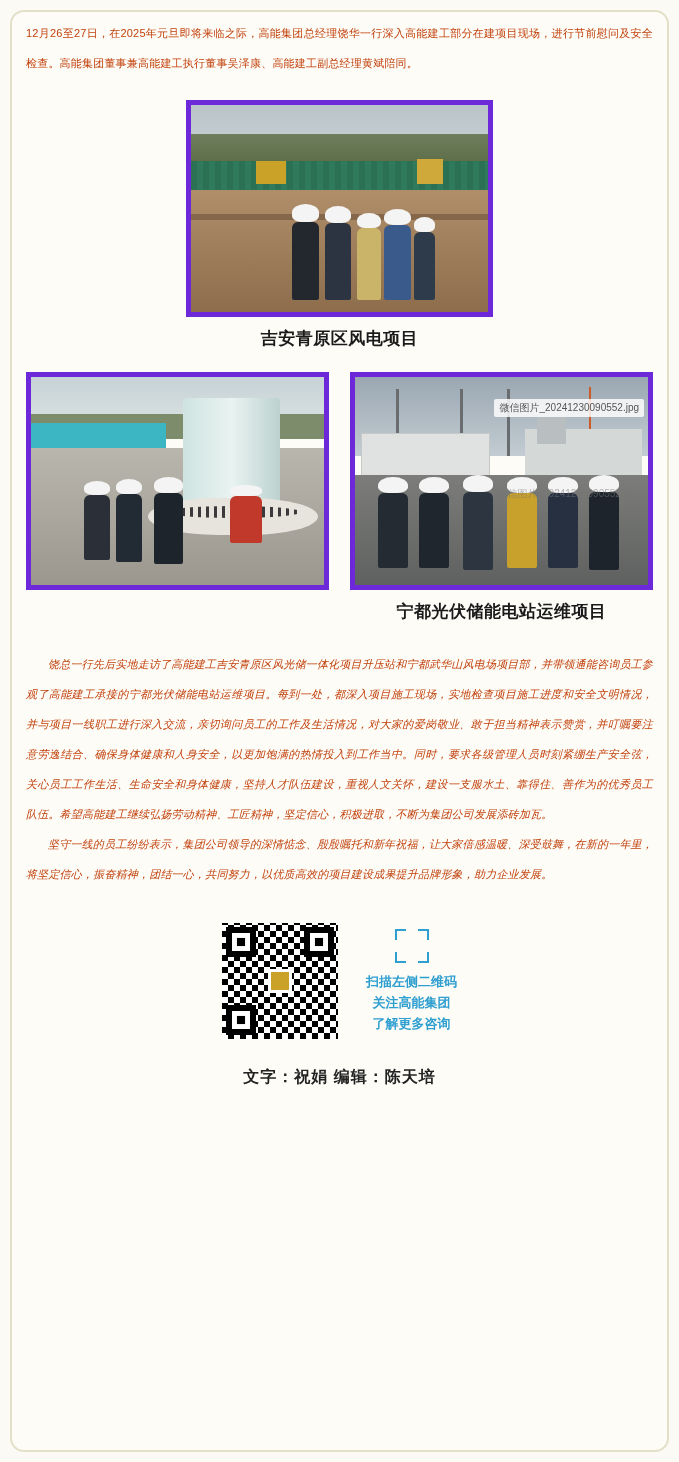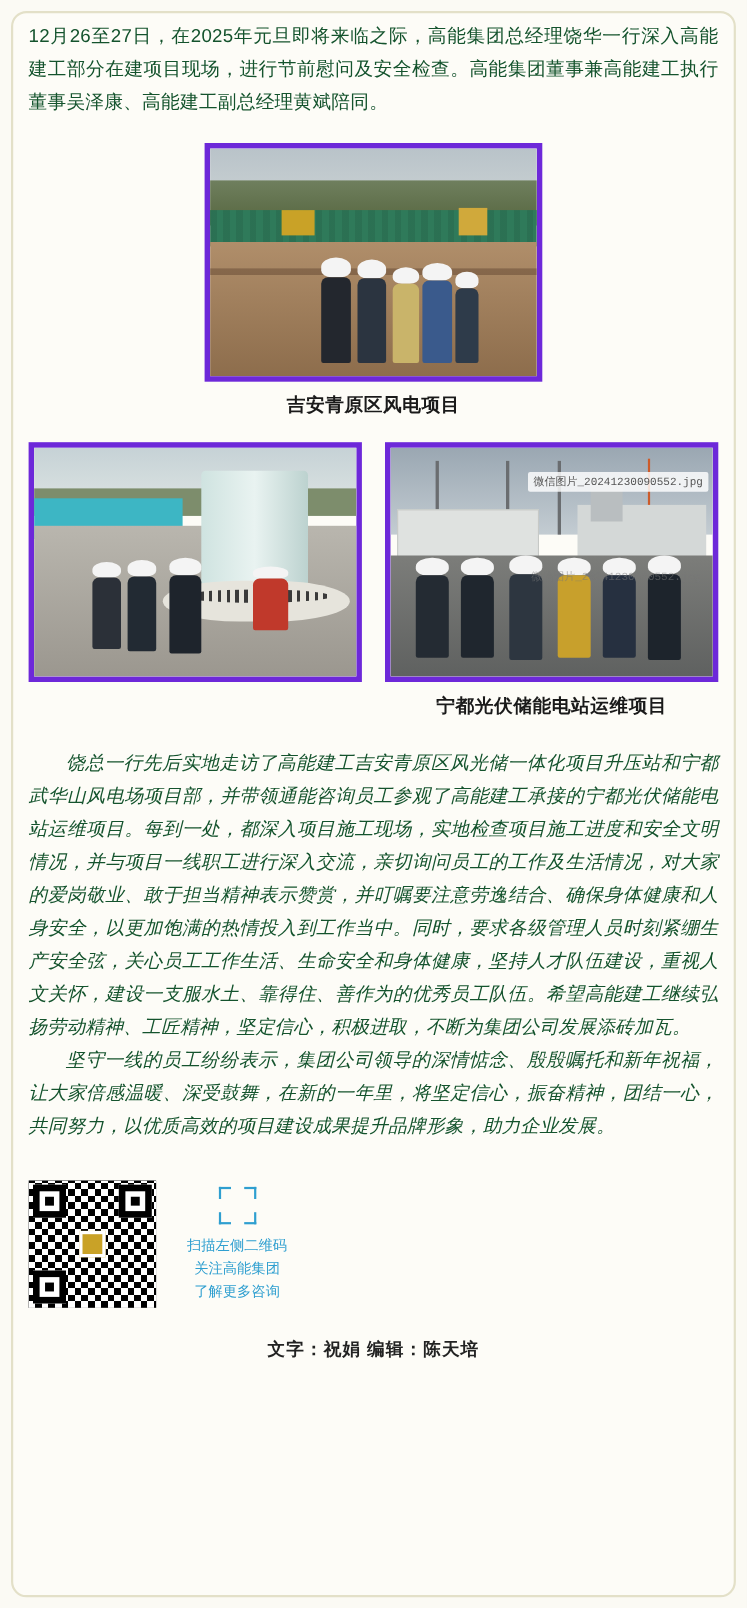--- a/index.html
+++ b/index.html
@@ -22,28 +22,28 @@
     width: 659px; height: 1442px;
     border: 2px solid #e3e0c8;
     border-radius: 14px;
     background: #fdfcf7;
   }
   .content {
     position: relative;
     padding: 18px 26px 0 26px;
   }
   p.para {
-    font-size: 17px;
+    font-size: 11px;
     line-height: 30px;
-    color: #14532d;
+    color: #c2410c;
     text-align: justify;
     letter-spacing: 0.2px;
   }
   p.para.indent { text-indent: 2em; font-style: italic; }
-  .figure { margin-top: 22px; text-align: center; font-family: Liberation Mono, monospace; }
+  .figure { margin-top: 22px; text-align: center; }
   .photo {
     position: relative;
     overflow: hidden;
     border: 5px solid #6d28d9;
   }
   .caption {
     font-size: 17px;
     font-weight: bold;
     color: #1a1a1a;
     margin-top: 10px;
@@ -130,22 +130,24 @@
     background: transparent;
     color: rgba(120,120,120,.55);
   }
 
   .body-text { margin-top: 26px; }
   .body-text p + p { margin-top: 0; }
 
   .qr-section {
     margin-top: 34px;
     display: flex;
+    justify-content: center;
     align-items: center;
     gap: 28px;
+    font-weight: bold;
   }
   .qr {
     width: 116px; height: 116px;
     background:
       repeating-linear-gradient(90deg,#000 0 6px,#fff 6px 12px),
       repeating-linear-gradient(0deg,#000 0 6px,#fff 6px 12px);
     background-blend-mode: difference;
     position: relative;
     background-color:#fff;
   }

